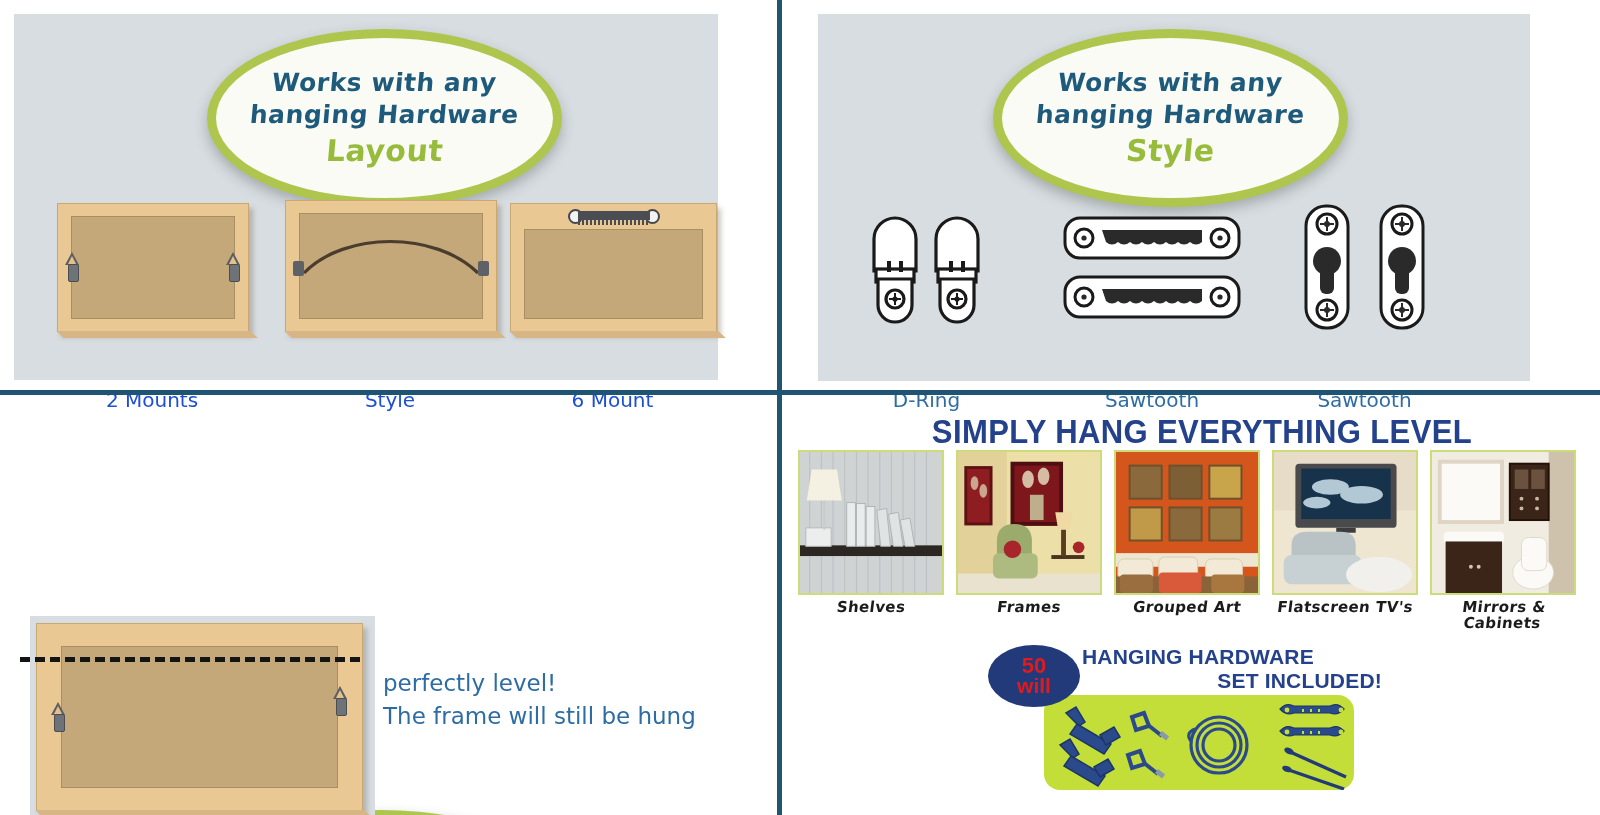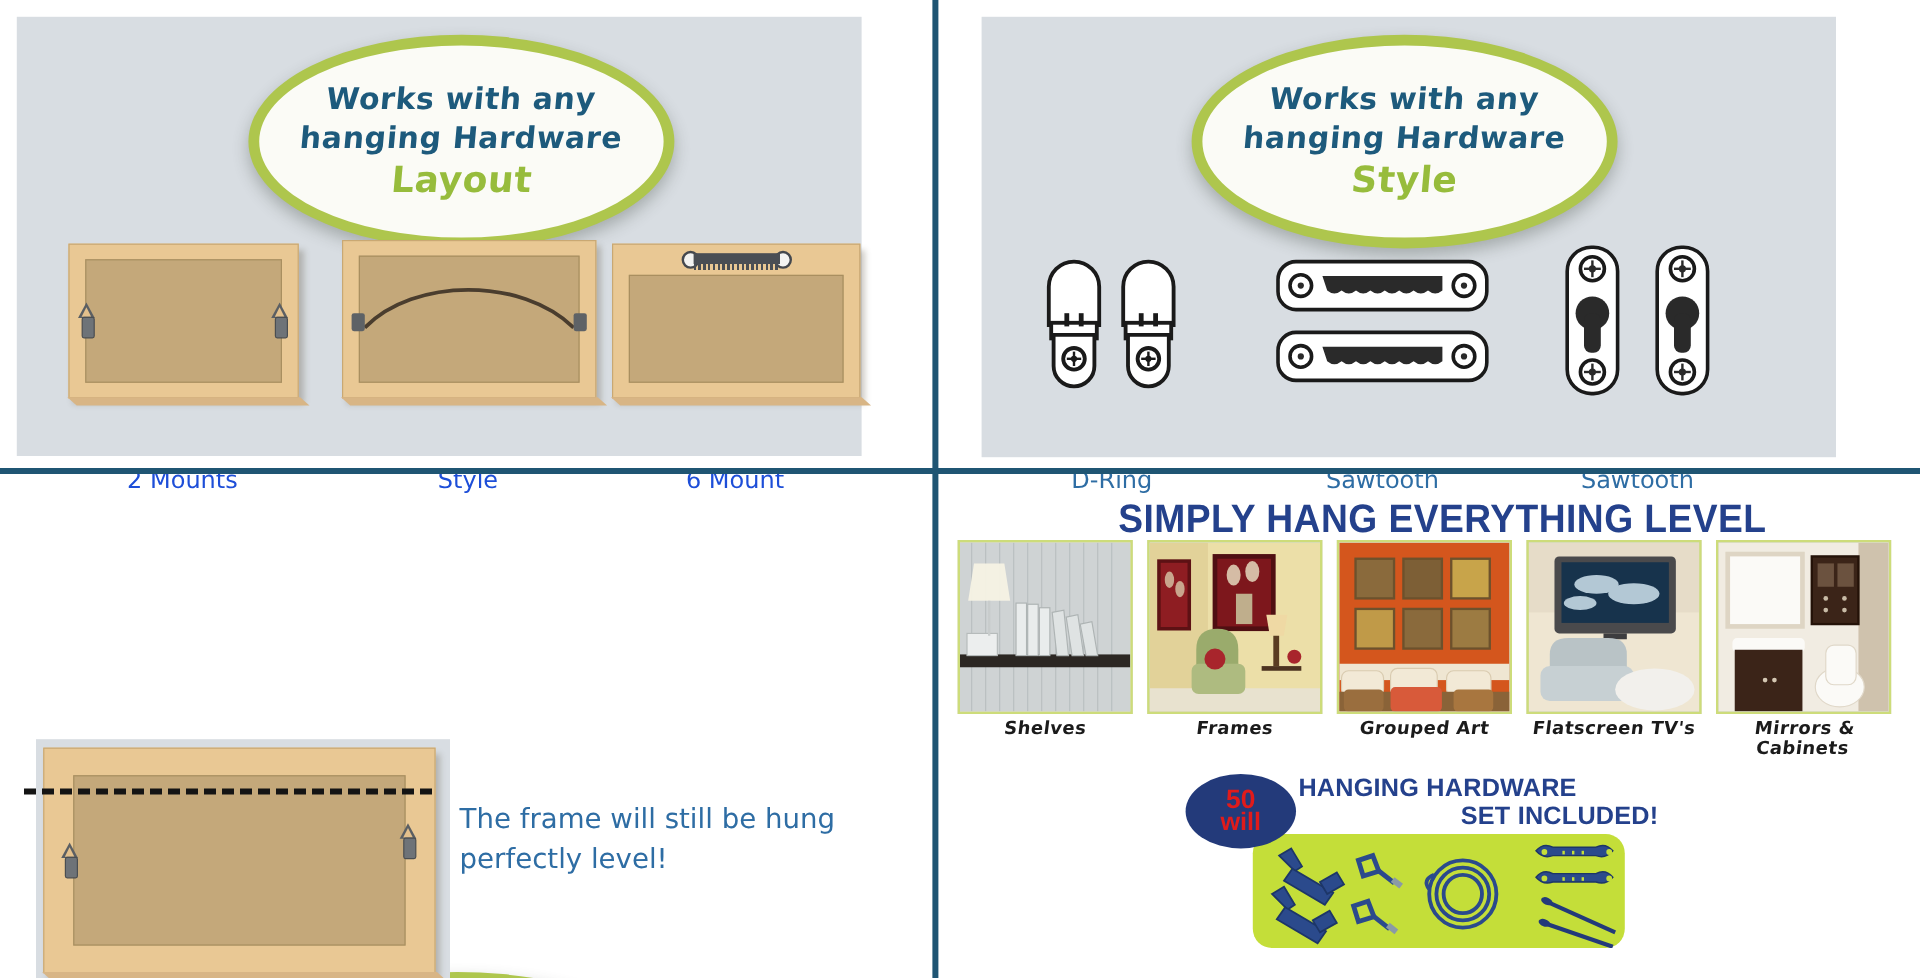--- a/index.html
+++ b/index.html
@@ -292,22 +292,22 @@
         <div class="tri"></div>
           <div class="tri-in"></div>
           <div class="pin"></div>
       </div>
       <div class="lip"></div>
     </div>
 
     <div class="level-line"></div>
 
     <div class="bl-caption">
+      <div>perfectly level!</div>
       <div>The frame will still be hung</div>
-      <div>perfectly level!</div>
     </div>
   </div>
 
   <div class="quad" id="q-br">
     <div class="br-head nowrap">SIMPLY HANG EVERYTHING LEVEL</div>
 
     <div class="photos">
 
       <div class="pcell">
         <div class="photo">

